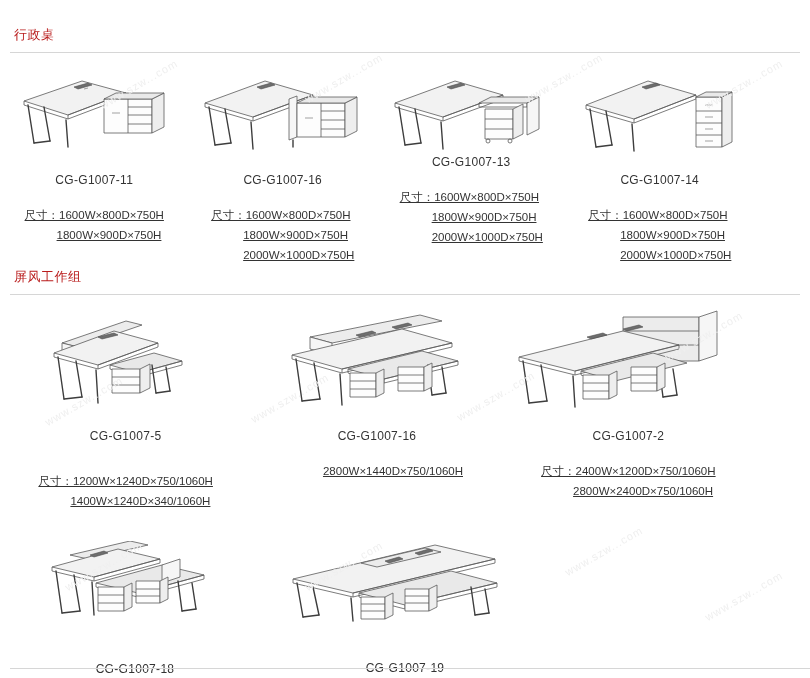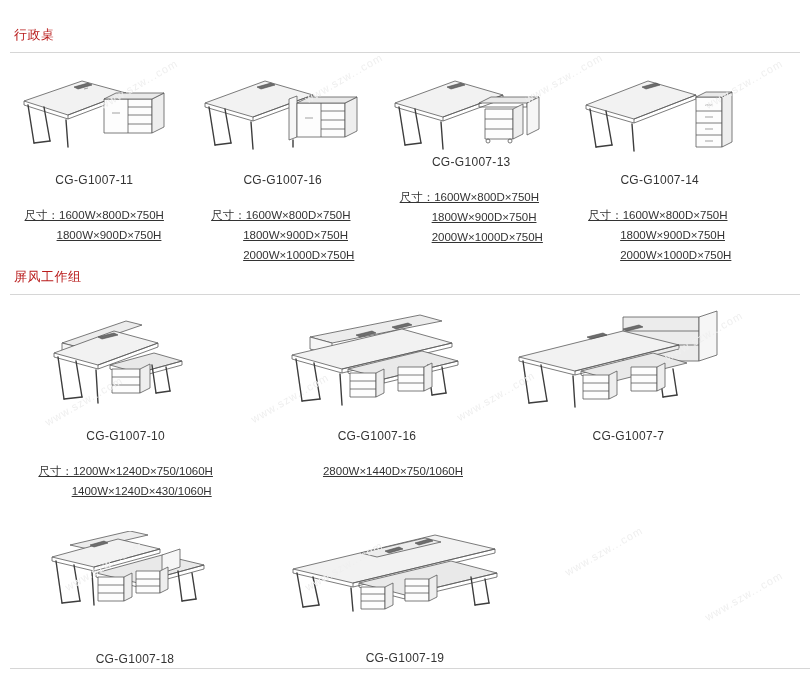--- a/index.html
+++ b/index.html
@@ -279,24 +279,24 @@
             <path class="leg" d="M90,63 L92,96"></path>
             <path class="leg" d="M146,58 L150,86"></path>
             <path class="leg" d="M150,86 L164,84"></path>
             <path class="leg" d="M164,84 L160,60"></path>
 
             <polygon class="cab" points="106,62 134,62 134,86 106,86"></polygon>
             <polygon class="cabside" points="134,62 144,57 144,81 134,86"></polygon>
             <path class="ln" d="M106,70 L134,70 M106,78 L134,78"></path>
           </svg>
         </div>
-        <div class="code" style="margin-top:12px;">CG-G1007-10</div>
-        <div class="dims" style="margin-top:18px;text-align:center;">
+        <div class="code" style="margin-top:12px;">CG-G1007-5</div>
+        <div class="dims" style="margin-top:28px;">
           <span class="d-first">尺寸：1200W×1240D×750/1060H</span>
-          <span class="d-rest">1400W×1240D×430/1060H</span>
+          <span class="d-rest">1400W×1240D×340/1060H</span>
         </div>
       </div>
 
       <div class="cell">
         <div class="art" style="height:110px;">
           <svg width="250" height="110" viewBox="0 0 250 110" aria-hidden="true">
 
             <polygon class="scr2" points="58,30 168,8 190,14 80,36"></polygon>
             <polygon class="scr" points="58,30 58,42 80,48 80,36"></polygon>
 
@@ -360,21 +360,25 @@
             <path class="leg" d="M174,88 L170,62"></path>
 
             <polygon class="cab" points="80,68 106,68 106,92 80,92"></polygon>
             <polygon class="cabside" points="106,68 114,64 114,88 106,92"></polygon>
             <path class="ln" d="M80,76 L106,76 M80,84 L106,84"></path>
             <polygon class="cab" points="128,60 154,60 154,84 128,84"></polygon>
             <polygon class="cabside" points="154,60 162,56 162,80 154,84"></polygon>
             <path class="ln" d="M128,68 L154,68 M128,76 L154,76"></path>
           </svg>
         </div>
-        <div class="code" style="margin-top:12px;">CG-G1007-7</div>
+        <div class="code" style="margin-top:12px;">CG-G1007-2</div>
+        <div class="dims" style="margin-top:18px;">
+          <span class="d-first">尺寸：2400W×1200D×750/1060H</span>
+          <span class="d-rest">2800W×2400D×750/1060H</span>
+        </div>
       </div>
 
     </div>
 
     <div class="row" style="margin-top:30px; width:540px;">
 
       <div class="cell">
         <div class="art" style="height:90px;">
           <svg width="250" height="90" viewBox="0 0 250 90" aria-hidden="true">
 

